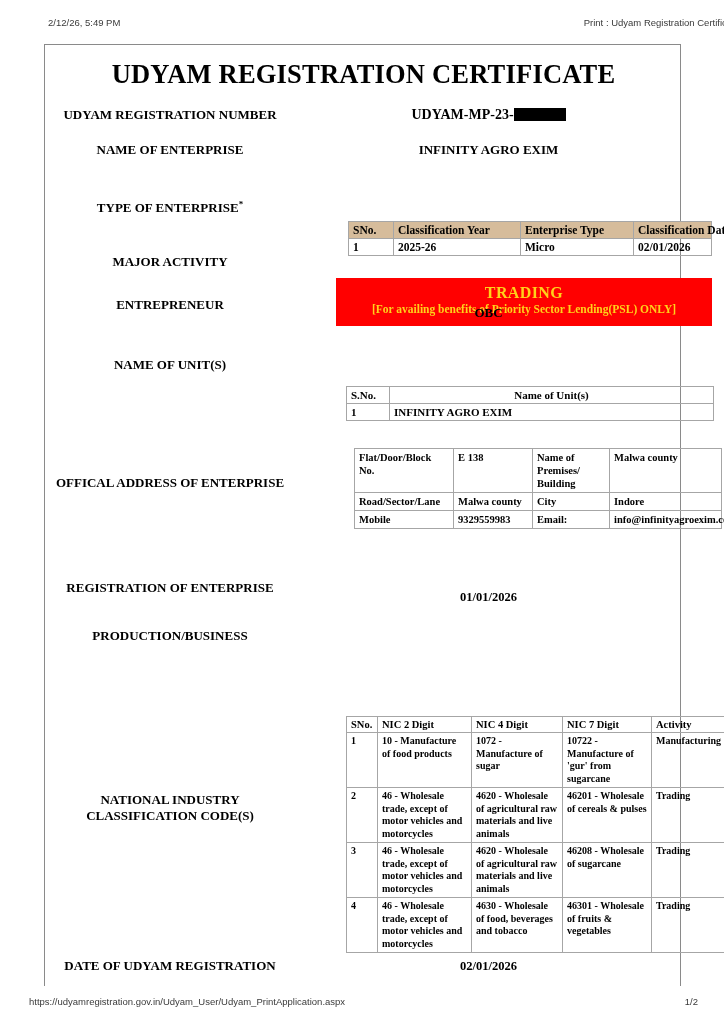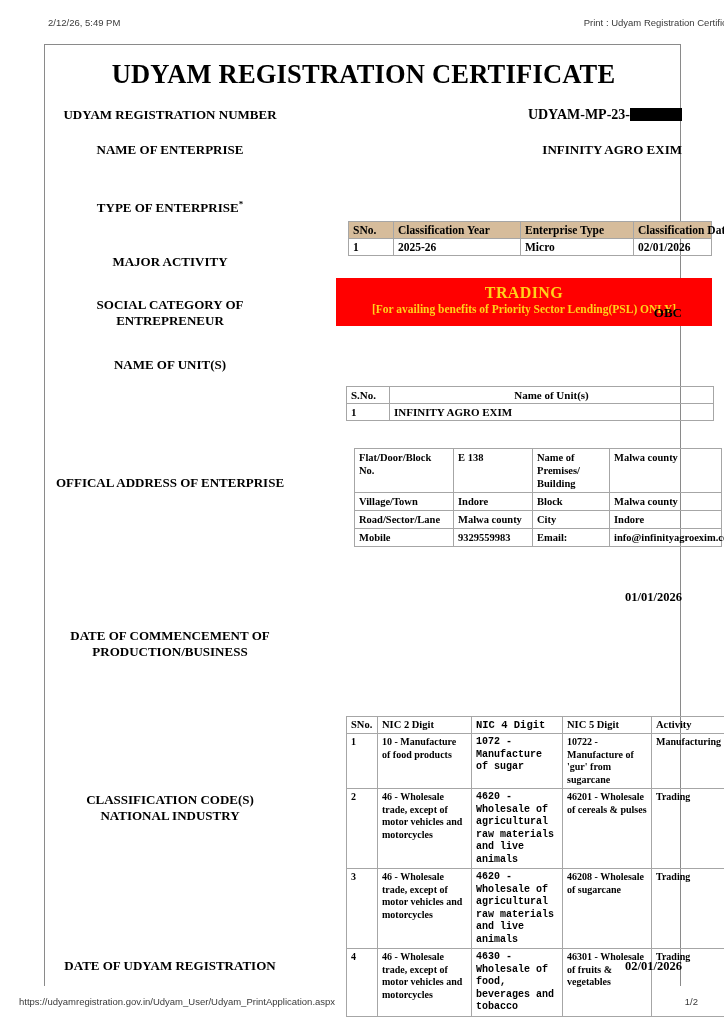--- a/index.html
+++ b/index.html
@@ -48,21 +48,21 @@
     top: 996px;
     left: 0;
     width: 724px;
     height: 14px;
     font-family: "Liberation Sans", sans-serif;
     font-size: 9.5px;
     color: #3a3a3a;
   }
   .print-footer .pf-url {
     position: absolute;
-    left: 19px;
+    left: 29px;
     top: 0;
     white-space: nowrap;
   }
   .print-footer .pf-page {
     position: absolute;
     right: 26px;
     top: 0;
     white-space: nowrap;
   }
 
@@ -102,21 +102,21 @@
     width: 250px;
     text-align: center;
     font-size: 13px;
     font-weight: bold;
     line-height: 16px;
   }
   .val {
     position: absolute;
     left: 250px;
     width: 387px;
-    text-align: right;
+    text-align: center;
     font-size: 13px;
     font-weight: bold;
     line-height: 16px;
   }
   .val-date {
     font-size: 12.5px;
   }
   .sup {
     font-size: 9px;
     vertical-align: super;
@@ -247,21 +247,21 @@
     white-space: nowrap;
   }
   .tbl-nic td {
     font-size: 10px;
     padding: 3px 4px;
     line-height: 12.5px;
     vertical-align: top;
   }
   .n-sno { width: 22px; }
   .n-d2 { width: 85px; margin-top: 44px; }
-  .n-d4 { width: 82px; font-family: Liberation Mono, monospace; }
+  .n-d4 { width: 82px; }
   .n-d5 { width: 80px; }
   .n-act { width: 76px; }
 </style>
 </head>
 <body>
 
 <div class="print-header">
   <span class="ph-date">2/12/26, 5:49 PM</span>
   <span class="ph-title">Print : Udyam Registration Certificate</span>
 </div>
@@ -313,21 +313,20 @@
     <div class="lbl">MAJOR ACTIVITY</div>
   </div>
 
   <div class="trading-banner">
     <div class="tb-main">TRADING</div>
     <div class="tb-sub">[For availing benefits of Priority Sector Lending(PSL) ONLY]</div>
   </div>
 
   <div class="row" style="top:252px;">
     <div class="lbl">
-      <div>SOCIAL CATEGORY OF</div>
       <div>ENTREPRENEUR</div>
     </div>
     <div class="val" style="padding-top:8px;">OBC</div>
   </div>
 
   <div class="row" style="top:312px;">
     <div class="lbl">NAME OF UNIT(S)</div>
   </div>
 
   <div class="tbl-units">
@@ -354,70 +353,64 @@
   <div class="tbl-address">
     <table class="doc">
       <tbody>
         <tr>
           <td class="col-a">Flat/Door/Block No.</td>
           <td class="col-b">E 138</td>
           <td class="col-c">Name of Premises/ Building</td>
           <td>Malwa county</td>
         </tr>
         <tr>
-          <td class="col-a">Village/Town</td>
-          <td class="col-b">Indore</td>
-          <td class="col-c">Block</td>
-          <td>Malwa county</td>
-        </tr>
-        <tr>
           <td class="col-a">Road/Sector/Lane</td>
           <td class="col-b">Malwa county</td>
           <td class="col-c">City</td>
           <td>Indore</td>
         </tr>
         <tr>
           <td class="col-a">Mobile</td>
           <td class="col-b">9329559983</td>
           <td class="col-c">Email:</td>
           <td>info@infinityagroexim.com</td>
         </tr>
       </tbody>
     </table>
   </div>
 
   <div class="row" style="top:535px;">
     <div class="lbl">
+      <div>REGISTRATION OF ENTERPRISE</div>
     </div>
     <div class="val val-date" style="padding-top:9px;">01/01/2026</div>
   </div>
 
   <div class="row" style="top:583px;">
     <div class="lbl">
-      <div>DATE OF COMMENCEMENT OF</div>
       <div>PRODUCTION/BUSINESS</div>
     </div>
     <div class="val val-date" style="padding-top:9px;"></div>
   </div>
 
   <div class="row" style="top:747px;">
     <div class="lbl">
+      <div>NATIONAL INDUSTRY</div>
       <div>CLASSIFICATION CODE(S)</div>
-      <div>NATIONAL INDUSTRY</div>
     </div>
   </div>
 
   <div class="tbl-nic">
     <table class="doc">
       <thead>
         <tr>
           <th class="n-sno">SNo.</th>
           <th class="n-d2">NIC 2 Digit</th>
           <th class="n-d4">NIC 4 Digit</th>
-          <th class="n-d5">NIC 5 Digit</th>
+          <th class="n-d5">NIC 7 Digit</th>
           <th class="n-act">Activity</th>
         </tr>
       </thead>
       <tbody>
         <tr>
           <td class="n-sno">1</td>
           <td class="n-d2">10 - Manufacture of food products</td>
           <td class="n-d4">1072 - Manufacture of sugar</td>
           <td class="n-d5">10722 - Manufacture of 'gur' from sugarcane</td>
           <td class="n-act">Manufacturing</td>

